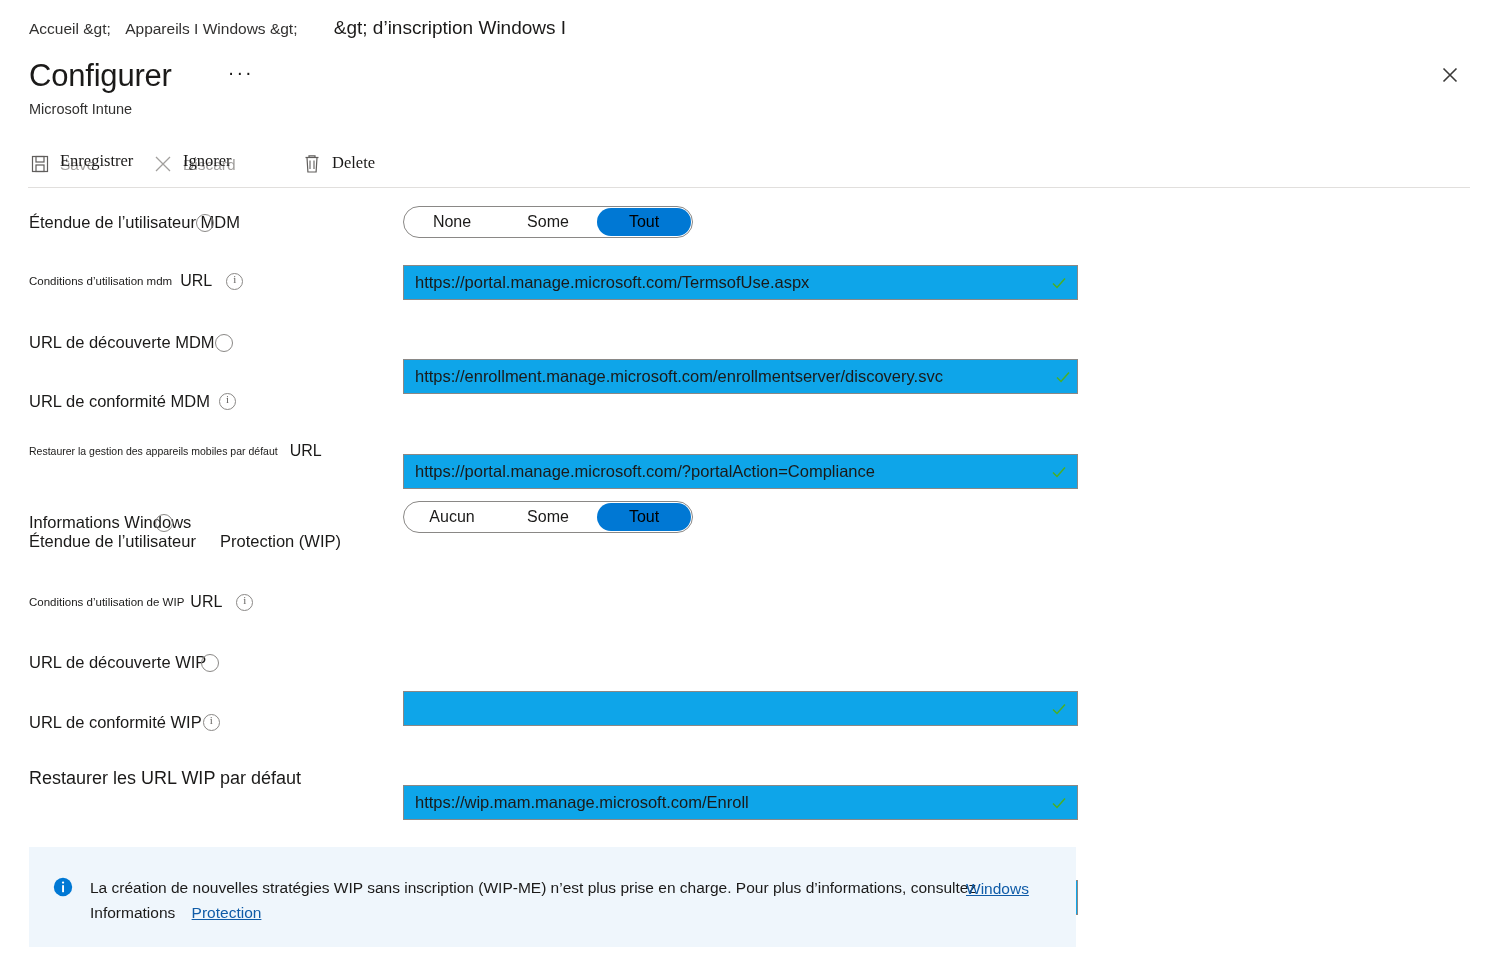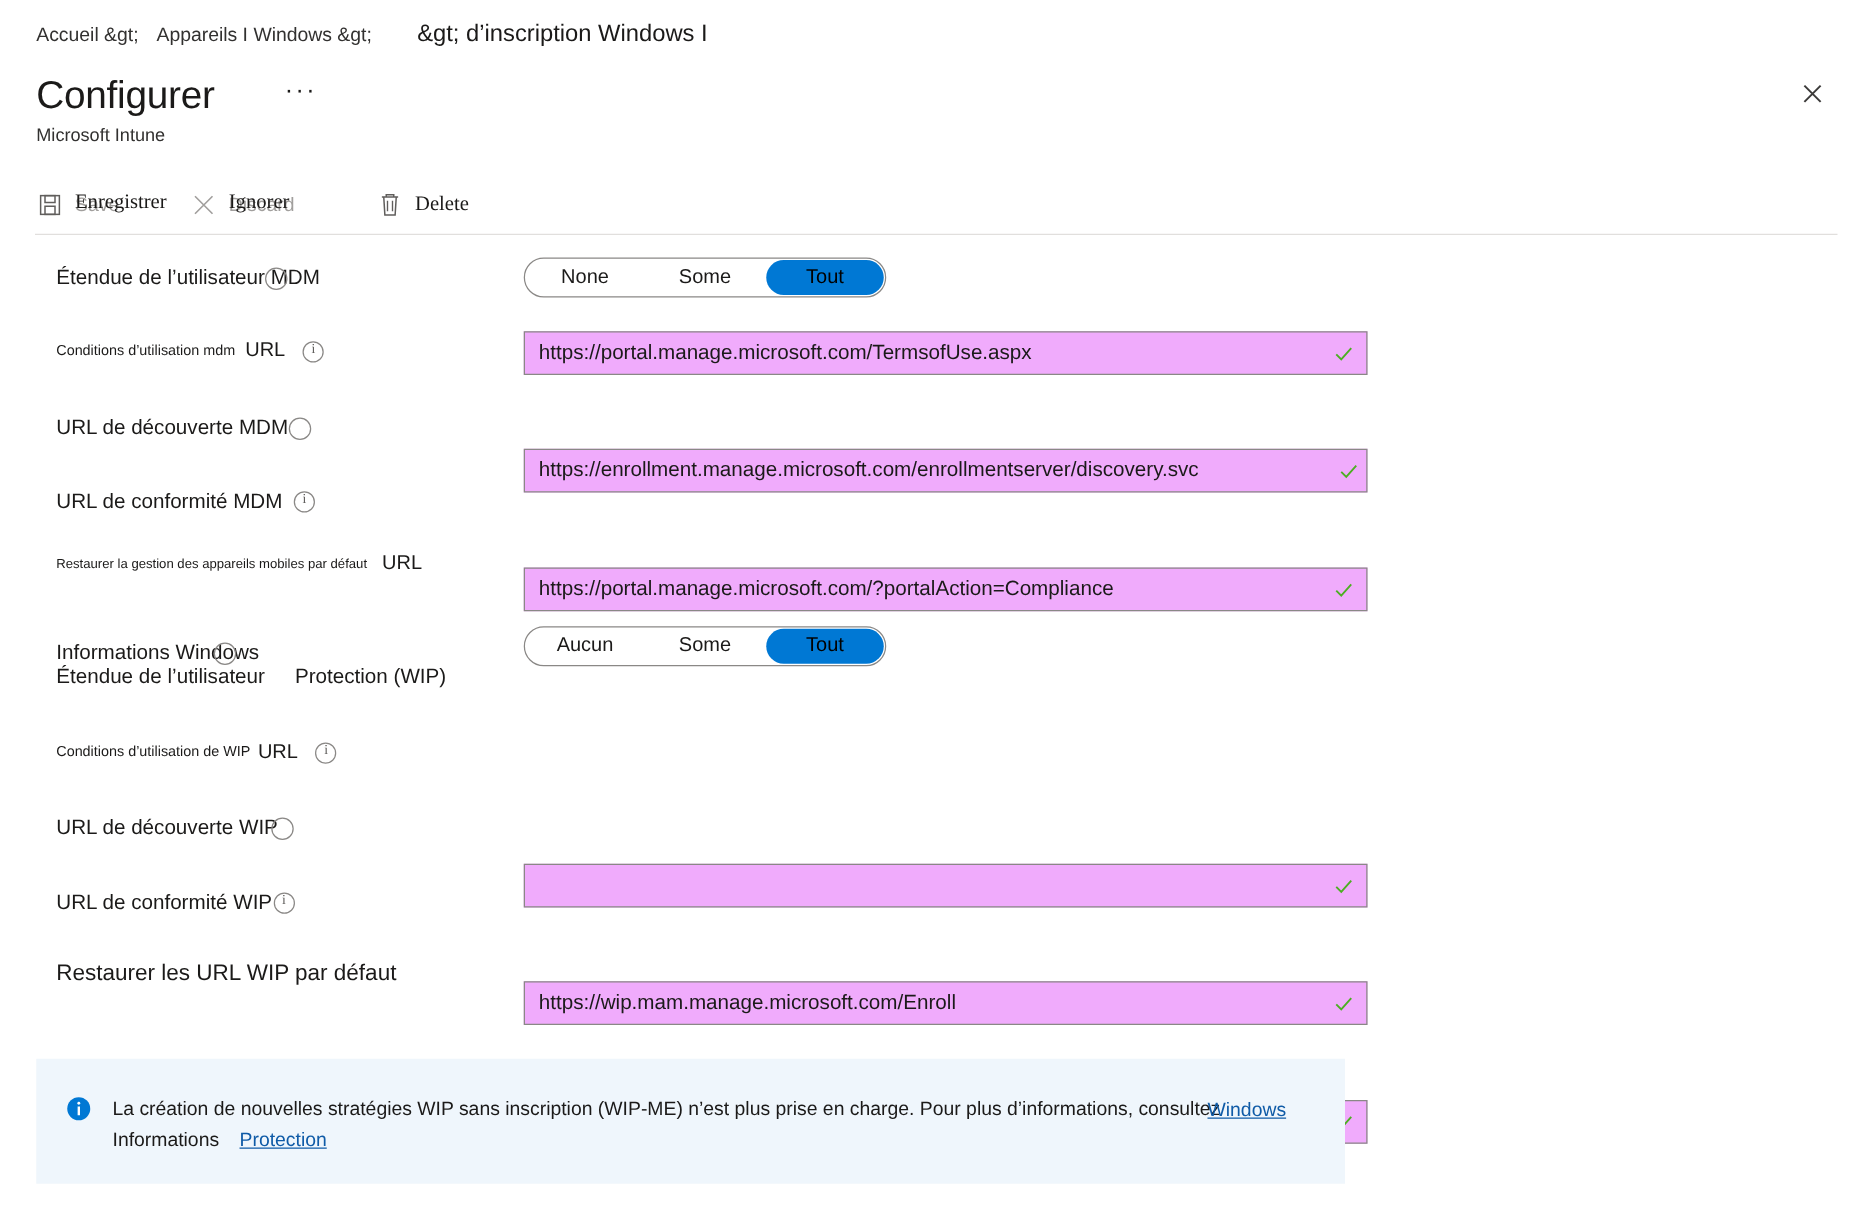--- a/index.html
+++ b/index.html
@@ -70,21 +70,21 @@
     font-size: 16.5px; color: #1b1a19; font-family: Liberation Serif, serif;
   }
   .cmd-delete .lbl-fr { position: static; font-size: 16.5px; color:#1b1a19; }
 
   .separator {
     position: absolute; left: 28px; top: 187px;
     width: 1442px; height: 1px; background: #e1dfdd;
   }
 
   
-  .form { position: absolute; left: 16px; top: 0; width: 1200px; }
+  .form { position: absolute; left: 0; top: 0; width: 1200px; }
   .row { position: absolute; }
 
   .lbl-main { font-size: 16.5px; color: #1b1a19; white-space: nowrap; }
   .lbl-small { font-size: 11.5px; color: #1b1a19; white-space: nowrap; }
   .lbl-mid { font-size: 16px; color: #1b1a19; white-space: nowrap; }
 
   .info-i {
     display: inline-block; width: 17px; height: 17px;
     border: 1.2px solid #8a8886; border-radius: 50%;
     position: relative; vertical-align: -3px;
@@ -111,21 +111,21 @@
     flex: 1 1 0; height: 28px; margin: 1px;
     display: flex; align-items: center; justify-content: center;
     font-size: 16px; color: #1b1a19; cursor: pointer;
     border-radius: 15px; white-space: nowrap;
   }
   .seg.sel { background: #0078d4; color: #000000; }
 
   
   .fieldbox {
     position: relative; height: 35px;
-    border: 1.1px solid #8a8886; background: #f0abfc;
+    border: 1.1px solid #8a8886; background: #0ea5e9;
     display: flex; align-items: center;
   }
   .fieldbox input {
     border: none; outline: none; background: transparent;
     font-family: "Liberation Sans", sans-serif;
     font-size: 16.5px; color: #1b1a19;
     padding: 0 34px 0 11px; width: 100%; height: 100%;
   }
   .check {
     position: absolute; right: 10px; top: 50%; transform: translateY(-50%);

